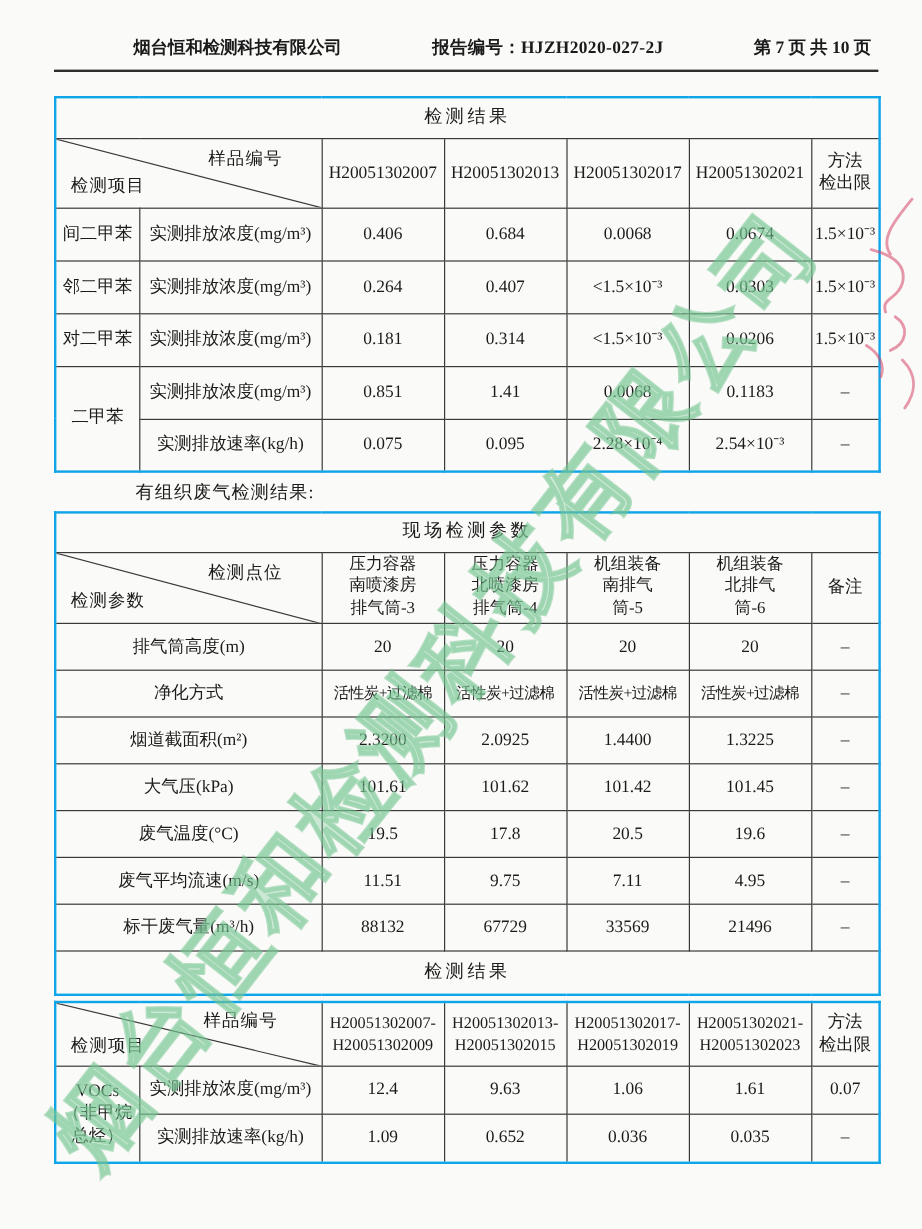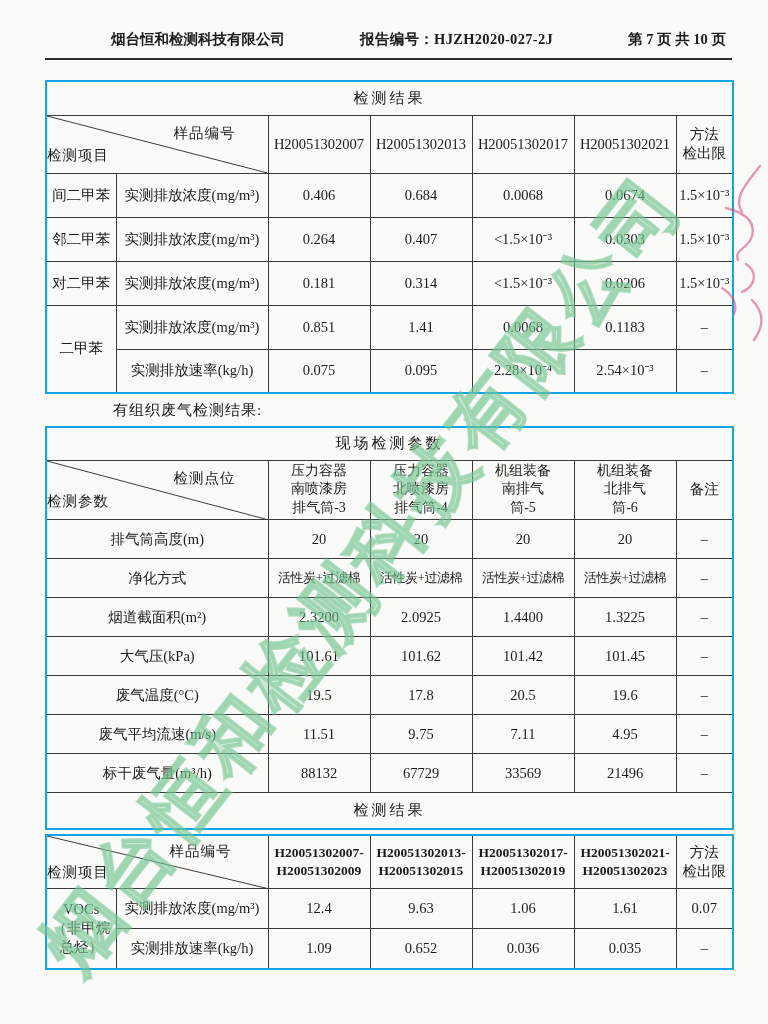--- a/index.html
+++ b/index.html
@@ -43,26 +43,26 @@
   .sec-heading {
     font-weight: normal; font-size: 15px;
     margin: 7px 0 6px 68px; letter-spacing: 1px;
   }
   .gap2 { height: 4px; }
 
   
   td.diag { position: relative; padding: 0; }
   .diag-svg { position: absolute; inset: 0; width: 100%; height: 100%; display: block; }
   .diag-top { position: absolute; top: 8px; right: 32px; font-size: 14.5px; letter-spacing: 1px; }
-  .diag-bottom { position: absolute; bottom: 8px; left: 0; font-size: 14.5px; letter-spacing: 1px; }
+  .diag-bottom { position: absolute; bottom: 8px; left: 12px; font-size: 14.5px; letter-spacing: 1px; }
   td.diag3 .diag-top { right: 36px; top: 6px; }
   td.diag3 .diag-bottom { bottom: 6px; }
 
   .two-line span, .three-line span { display: block; }
-  .sample-range { font-size: 13.5px; line-height: 1.35; font-weight: bold; }
+  .sample-range { font-size: 13.5px; line-height: 1.35; }
   .pt-cell { font-size: 14px; line-height: 1.35; padding: 1px 18px; }
   .purif { font-size: 13px; letter-spacing: -0.5px; }
 
   
   .watermark {
     position: absolute; left: -130px; top: 520px; width: 990px;
     transform: rotate(-52deg);
     font-size: 76px; letter-spacing: 6px; white-space: nowrap;
     font-weight: bold;
     color: rgba(126, 202, 152, 0.38);

